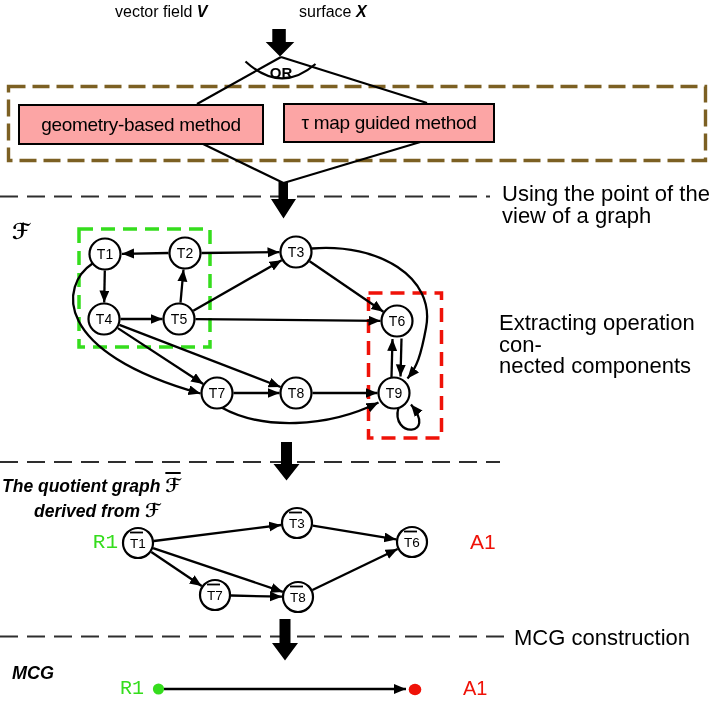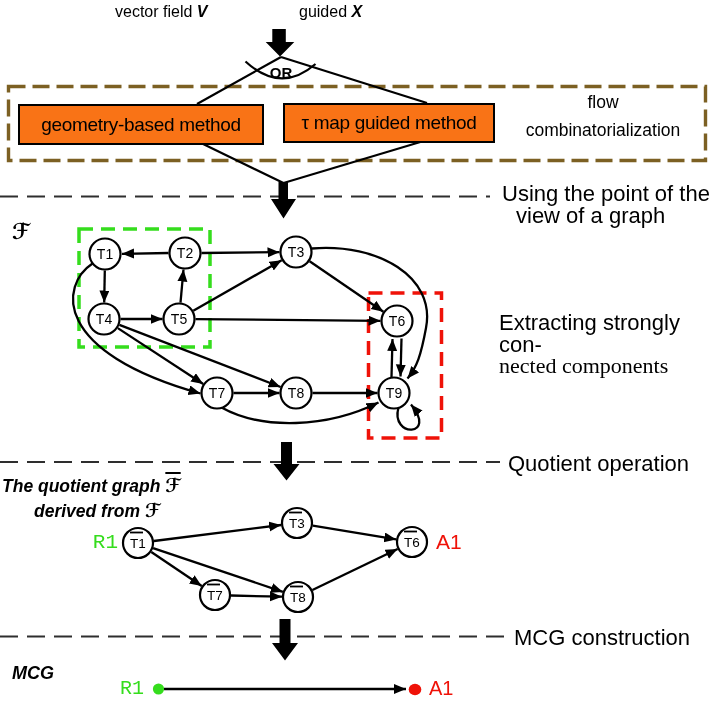--- a/index.html
+++ b/index.html
@@ -6,22 +6,22 @@
     --c-green:#35dd1d; --c-red:#ef1208; --c-brown:#7c6023; --c-ink:#000000; --c-dash:#2e2e2e;
   }
   html,body{margin:0;padding:0;background:#fff;}
   body{font-family:"Liberation Sans","DejaVu Sans",sans-serif;color:#000;}
   #stage{position:relative;width:712px;height:709px;background:#fff;overflow:hidden;}
   #draw{position:absolute;left:0;top:0;}
   .txt{position:absolute;white-space:nowrap;}
   .bi{font-weight:bold;font-style:italic;}
   .scriptF{font-family:"DejaVu Sans",sans-serif;font-weight:bold;font-style:italic;}
   .overline{text-decoration:overline;text-decoration-thickness:2px;}
-  .green{color:var(--c-green);font-family:Liberation Mono, monospace;} .red{color:var(--c-red);}
-  .methodbox{position:absolute;border:2.2px solid #000;background:#f97316;display:flex;align-items:center;justify-content:center;font-size:19px;letter-spacing:-0.3px;}
+  .green{color:var(--c-green);font-family:Liberation Mono, monospace;} .red{color:var(--c-red);margin-left:34px;}
+  .methodbox{position:absolute;border:2.2px solid #000;background:#fca5a5;display:flex;align-items:center;justify-content:center;font-size:19px;letter-spacing:-0.3px;}
   .caption{position:absolute;font-size:22px;line-height:21.5px;}
   .nlab{font-family:"Liberation Sans","DejaVu Sans",sans-serif;font-size:14px;text-anchor:middle;fill:#000;}
   .qlab{font-family:"Liberation Sans","DejaVu Sans",sans-serif;font-size:13.5px;text-anchor:middle;fill:#000;}
   .edge{stroke:#000;stroke-width:2.3;fill:none;}
   .thin{stroke:#000;stroke-width:2.2;fill:none;}
   .sep{stroke:var(--c-dash);stroke-width:1.8;stroke-dasharray:18 9;fill:none;}
   .node{fill:#fff;stroke:#000;stroke-width:2.2;}
   .sbrown{stroke:var(--c-brown);} .sgreen{stroke:var(--c-green);} .sred{stroke:var(--c-red);}
   .fgreen{fill:var(--c-green);} .fred{fill:var(--c-red);}
 </style>
@@ -132,45 +132,40 @@
       <circle class="fgreen" cx="158.5" cy="689" r="5.6"></circle>
       <ellipse class="fred" cx="415" cy="689.5" rx="6.3" ry="5.8"></ellipse>
     </g>
   </svg>
 
   <div class="txt" style="left:115px;top:3px;font-size:16px;">
     <span>vector field</span>
     <span class="bi">V</span>
   </div>
   <div class="txt" style="left:299px;top:3px;font-size:16px;">
-    <span>guided</span>
+    <span>surface</span>
     <span class="bi">X</span>
   </div>
   <div class="txt" style="left:266px;top:64px;width:30px;text-align:center;font-size:15px;font-weight:bold;">OR</div>
 
   <div class="methodbox" style="left:18px;top:104px;width:242px;height:37px;">
     <span>geometry-based method</span>
   </div>
   <div class="methodbox" style="left:283px;top:103px;width:208px;height:36px;">
     <span>τ map guided method</span>
   </div>
-  <div class="txt" style="left:503px;top:88px;width:200px;text-align:center;font-size:17.5px;line-height:28px;white-space:normal;">
-    <span style="display:block;">flow</span>
-    <span style="display:block;">combinatorialization</span>
-  </div>
 
   <div class="caption" style="left:502px;top:183px;">
     <span style="display:block;">Using the point of the</span>
-    <span style="display:block;margin-left:14px;">view of a graph</span>
+    <span style="display:block;">view of a graph</span>
   </div>
   <div class="caption" style="left:499px;top:312px;">
-    <span style="display:block;">Extracting strongly con-</span>
-    <span style="display:block;font-family:Liberation Serif, serif;">nected components</span>
+    <span style="display:block;">Extracting operation con-</span>
+    <span style="display:block;">nected components</span>
   </div>
-  <div class="caption" style="left:508px;top:453px;">Quotient operation</div>
   <div class="caption" style="left:514px;top:627px;">MCG construction</div>
 
   <div class="txt scriptF" style="left:12px;top:219px;font-size:22px;">ℱ</div>
 
   <div class="txt bi" style="left:2px;top:474px;font-size:17.5px;line-height:23.5px;">
     <span style="display:block;">
       <span>The quotient graph</span>
       <span class="scriptF overline" style="font-size:19px;">ℱ</span>
     </span>
     <span style="display:block;margin-left:32px;">

